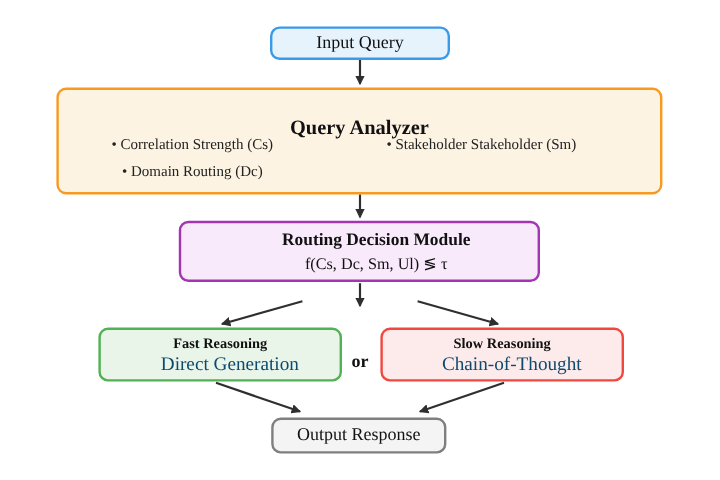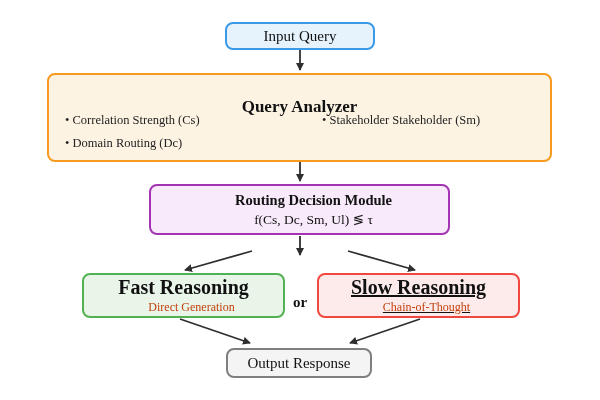--- a/index.html
+++ b/index.html
@@ -10,29 +10,29 @@
   .arrows{position:absolute;left:0;top:0;width:600px;height:400px;pointer-events:none;}
   .box{
     position:absolute;box-sizing:border-box;border-radius:8px;border:2px solid #000;
     display:flex;flex-direction:column;align-items:center;justify-content:center;
     text-align:center;
   }
   .box-input{left:225px;top:22px;width:150px;height:28px;border-color:#3b9ae8;background:#e7f3fc;font-size:15px;}
   .box-analyzer{left:47px;top:73px;width:505px;height:89px;border-color:#f79a1f;background:#fdf3e3;justify-content:flex-start;}
   .analyzer-title{font-weight:bold;font-size:17px;margin-top:22px;}
   .bullets{position:absolute;top:34px;text-align:left;font-size:12.5px;line-height:23px;color:#222;}
-  .bullets-left{left:16px;}
+  .bullets-left{left:44px;text-align:center;}
   .bullets-right{left:273px;}
   .box-routing{left:149px;top:184px;width:301px;height:51px;border-color:#a435b2;background:#f8eafa;padding-left:28px;}
   .routing-title{font-weight:bold;font-size:14.5px;}
   .routing-formula{font-size:13.5px;margin-top:2px;}
   .box-fast{left:82px;top:273px;width:203px;height:45px;border-color:#52b152;background:#eaf5ea;}
-  .box-slow{left:317px;top:273px;width:203px;height:45px;border-color:#f0483e;background:#fdebeb;text-decoration:underline;}
-  .branch-title{font-weight:bold;font-size:20px;}
-  .branch-sub{font-size:12px;color:#c2410c;margin-top:1px;margin-left:16px;}
+  .box-slow{left:317px;top:273px;width:203px;height:45px;border-color:#f0483e;background:#fdebeb;}
+  .branch-title{font-weight:bold;font-size:12px;}
+  .branch-sub{font-size:16px;color:#0c4a6e;margin-top:1px;margin-left:16px;}
   .or-label{position:absolute;left:286px;top:294px;width:28px;text-align:center;font-weight:bold;font-size:15px;}
   .box-output{left:226px;top:348px;width:146px;height:30px;border-color:#7f7f7f;background:#f4f4f4;font-size:15px;}
 </style>
 </head>
 <body>
 
 <div class="canvas">
 
   <svg class="arrows" viewBox="0 0 600 400">
     <defs>

